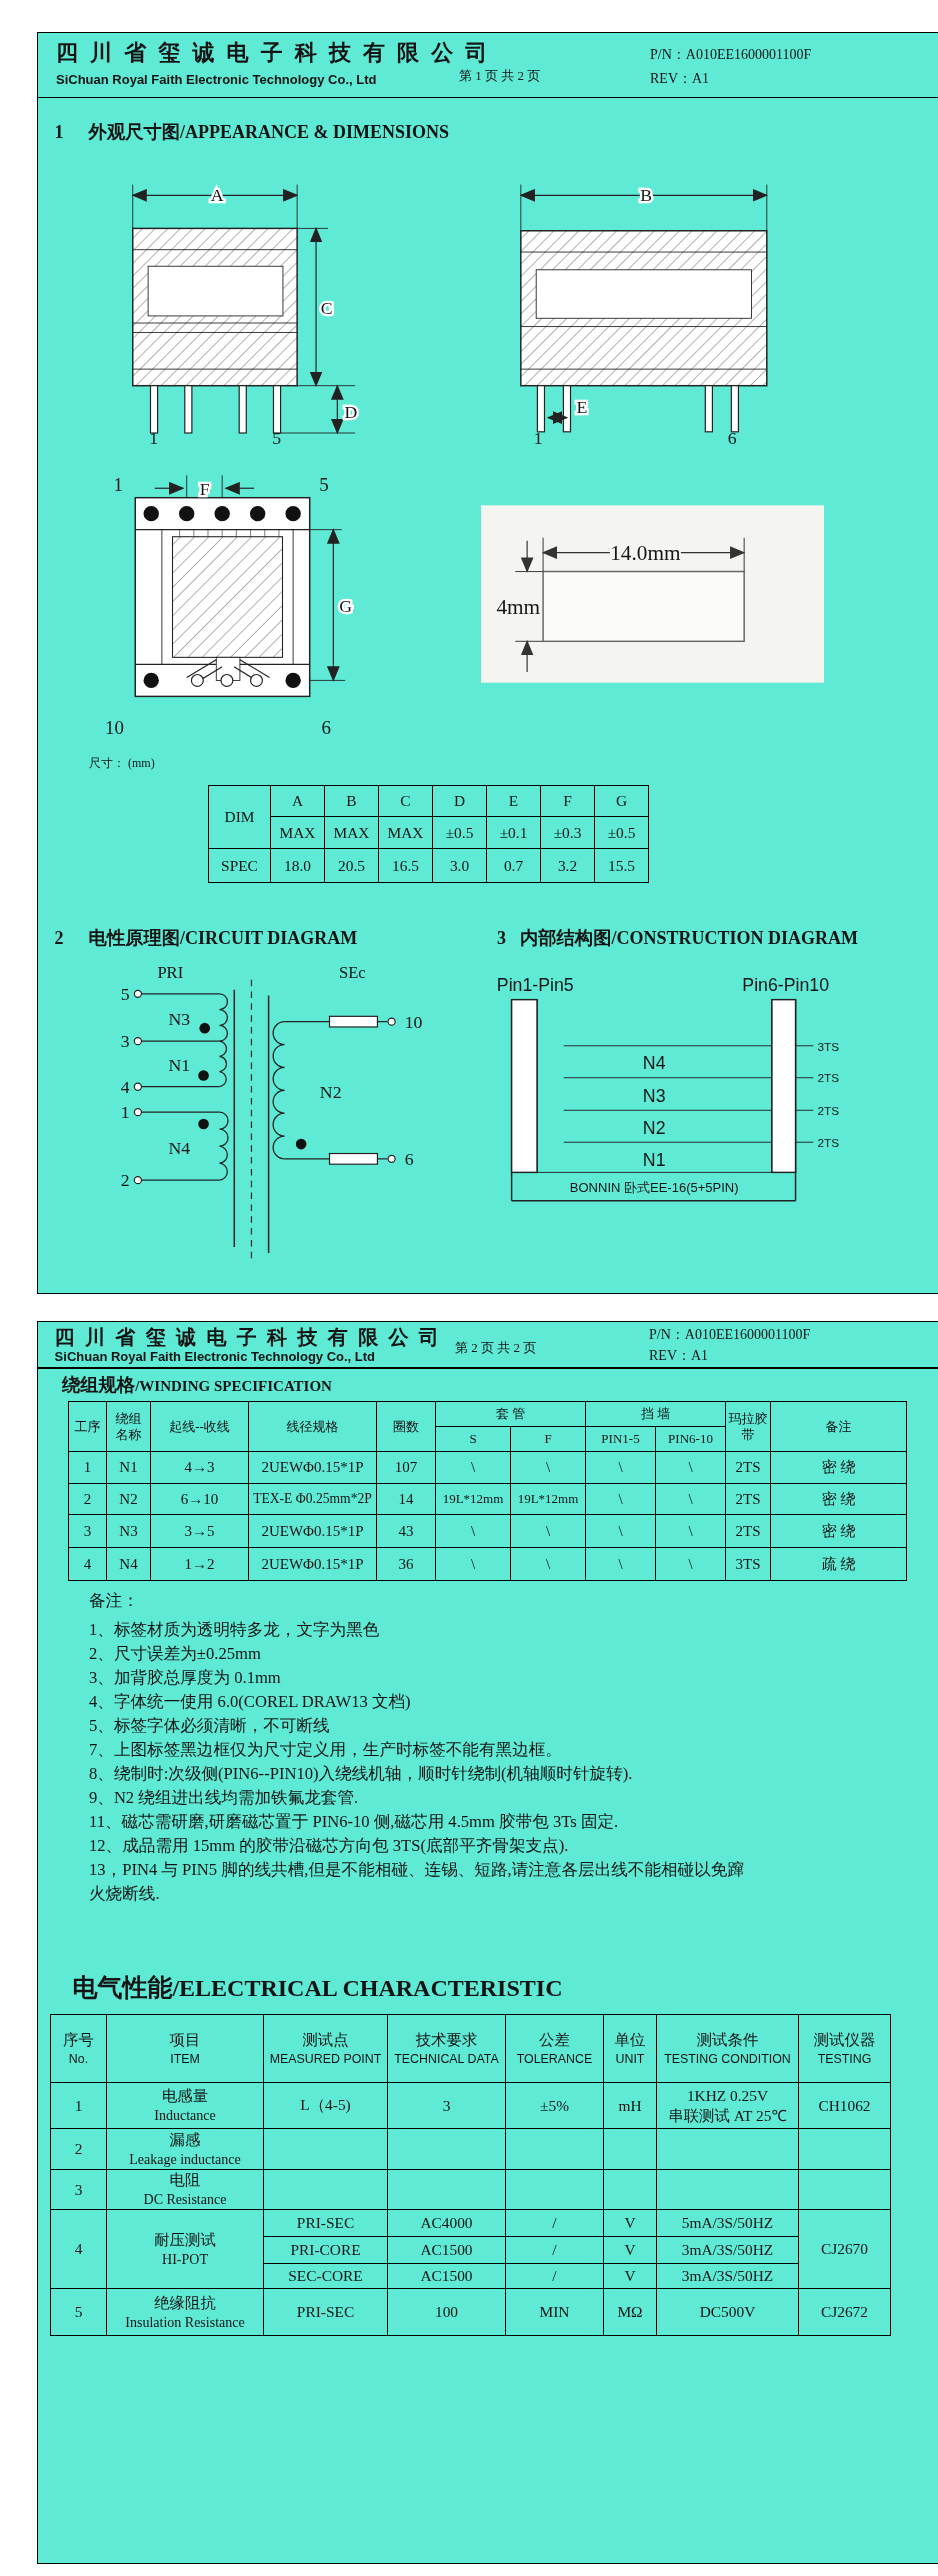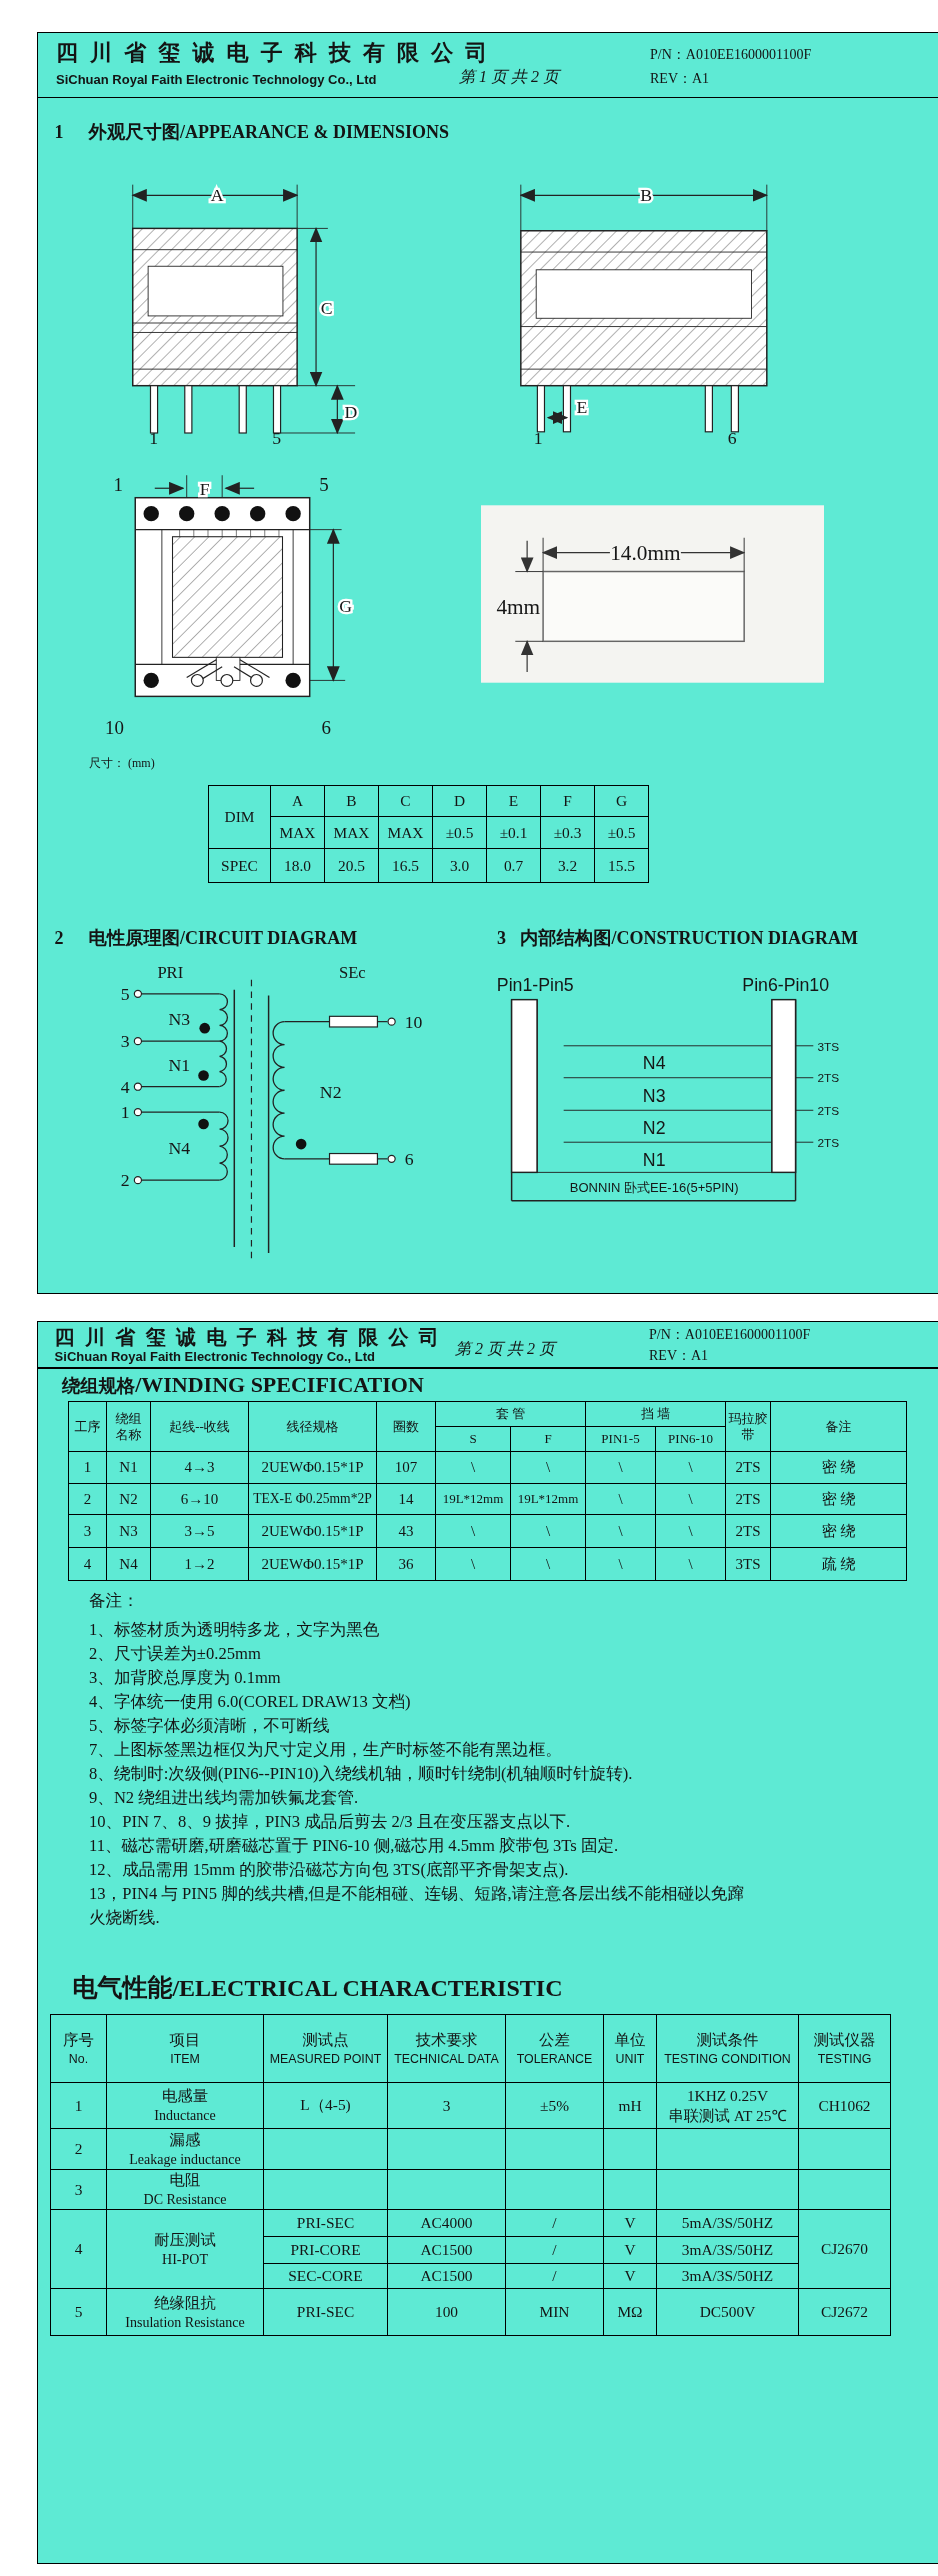--- a/index.html
+++ b/index.html
@@ -11,21 +11,21 @@
   .p2{top:1321px;height:1243px;}
   .abs{position:absolute;}
   
   .p1head{position:absolute;top:0;left:0;width:100%;height:65px;
           border-bottom:1.2px solid #000;box-sizing:border-box;}
   .cname{font-family:"Liberation Sans",sans-serif;font-weight:bold;
          font-size:22px;letter-spacing:3px;white-space:nowrap;}
   .cname2{font-family:"Liberation Sans",sans-serif;font-weight:bold;
           font-size:13px;margin-top:4.1px;white-space:nowrap;}
   .cname-s{font-size:20px;letter-spacing:2.4px;}
-  .pageno{font-size:16px;white-space:nowrap;font-style:italic;}
+  .pageno{font-size:13px;white-space:nowrap;}
   .pnrev{font-size:14px;white-space:nowrap;}
   .sect{white-space:nowrap;}
   .sect .no{font-family:"Liberation Serif",serif;font-weight:bold;font-size:18px;margin-right:25px;}
   .sect .cn{font-family:"Liberation Sans",sans-serif;font-weight:bold;font-size:18.3px;}
   .sect .en{font-family:"Liberation Serif",serif;font-weight:bold;font-size:18px;}
   .bigtitle .cn{font-size:25px;margin-left:19px;}
   .bigtitle .en{font-size:24px;}
   
   table{border-collapse:collapse;table-layout:fixed;}
   th,td{border:1.2px solid #000;text-align:center;vertical-align:middle;
@@ -353,21 +353,21 @@
   <div>
     <div class="abs cname cname-s" style="left:16.6px;top:2.4px;">四 川 省 玺 诚 电 子 科 技 有 限 公 司</div>
     <div class="abs pageno" style="left:417px;top:16.6px;">第 2 页 共 2 页</div>
     <div class="abs pnrev" style="left:611px;top:3.6px;">P/N：A010EE1600001100F</div>
     <div class="abs pnrev" style="left:611px;top:25px;">REV：A1</div>
     <div class="abs cname2" style="left:16.6px;top:27px;margin-top:0;">SiChuan Royal Faith Electronic Technology Co., Ltd</div>
     <div class="rule" style="top:45px;"></div>
   </div>
 
   <div class="abs sect" style="left:24px;top:50px;">
-    <span class="cn">绕组规格</span><span class="en" style="font-size:22px;">/WINDING SPECIFICATION</span>
+    <span class="cn">绕组规格</span><span class="en" style="font-size:15px;">/WINDING SPECIFICATION</span>
   </div>
 
   <table class="abs wtab" style="left:30px;top:79px;">
     <colgroup>
         <col style="width:38px">
         <col style="width:44px">
         <col style="width:98px">
         <col style="width:128px">
         <col style="width:59px">
         <col style="width:75px">
@@ -453,21 +453,20 @@
   <div class="abs notes" style="left:51px;top:267px;">
     <div class="ntitle">备注：</div>
     <div class="nline">1、标签材质为透明特多龙，文字为黑色</div>
     <div class="nline">2、尺寸误差为±0.25mm</div>
     <div class="nline">3、加背胶总厚度为 0.1mm</div>
     <div class="nline">4、字体统一使用 6.0(COREL DRAW13 文档)</div>
     <div class="nline">5、标签字体必须清晰，不可断线</div>
     <div class="nline">7、上图标签黑边框仅为尺寸定义用，生产时标签不能有黑边框。</div>
     <div class="nline">8、绕制时:次级侧(PIN6--PIN10)入绕线机轴，顺时针绕制(机轴顺时针旋转).</div>
     <div class="nline">9、N2 绕组进出线均需加铁氟龙套管.</div>
-    <div class="nline">10、PIN 7、8、9 拔掉，PIN3 成品后剪去 2/3 且在变压器支点以下.</div>
     <div class="nline">11、磁芯需研磨,研磨磁芯置于 PIN6-10 侧,磁芯用 4.5mm 胶带包 3Ts 固定.</div>
     <div class="nline">12、成品需用 15mm 的胶带沿磁芯方向包 3TS(底部平齐骨架支点).</div>
     <div class="nline">13，PIN4 与 PIN5 脚的线共槽,但是不能相碰、连锡、短路,请注意各层出线不能相碰以免蹿</div>
     <div class="nline">火烧断线.</div>
   </div>
 
   <div class="abs sect bigtitle" style="left:15.4px;top:649px;">
     <span class="cn">电气性能</span><span class="en">/ELECTRICAL CHARACTERISTIC</span>
   </div>
 

